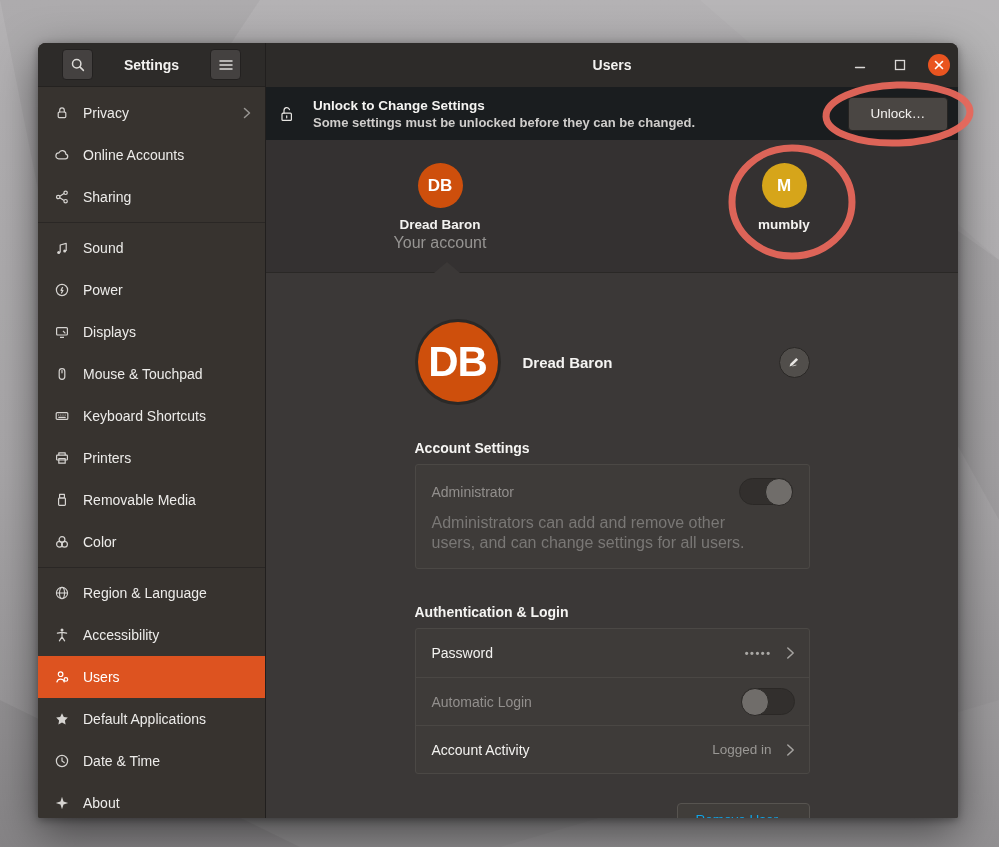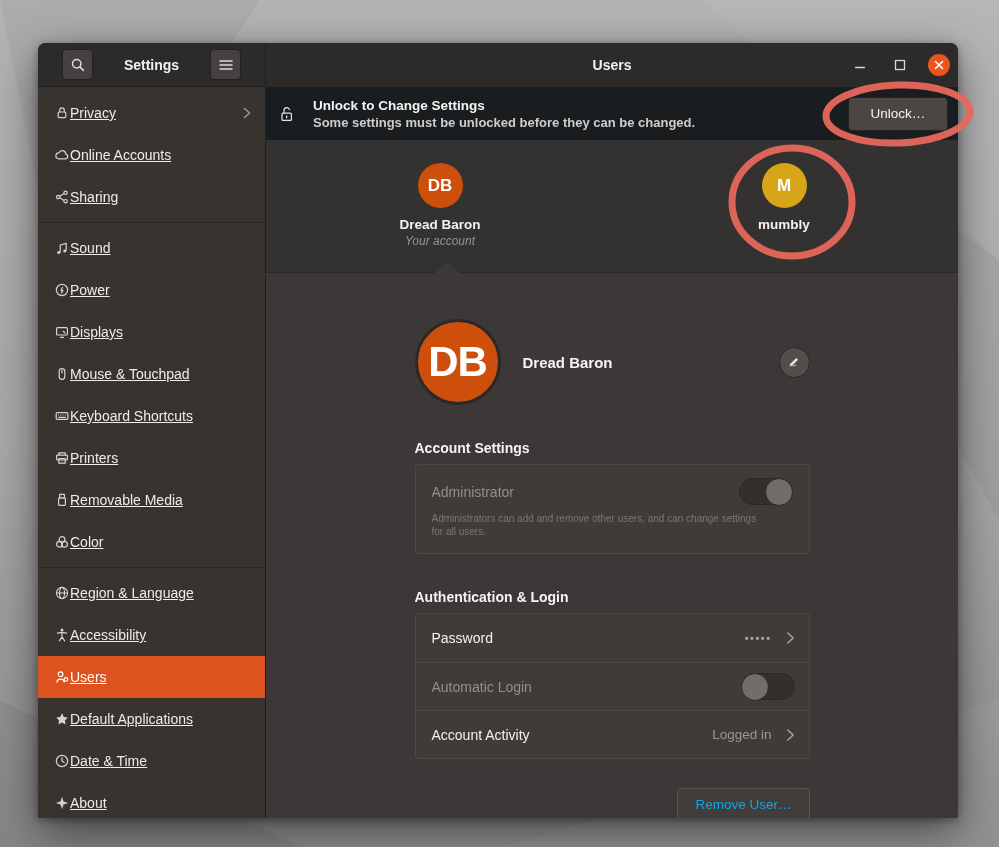--- a/index.html
+++ b/index.html
@@ -25,21 +25,21 @@
   .icon-btn {
     width:31px; height:31px; border-radius:4px; background:#444140; border:1px solid #232120;
     display:flex; align-items:center; justify-content:center; cursor:pointer;
   }
   .sidebar-title { flex:1; text-align:center; color:#f3f2f0; font-weight:bold; font-size:14px; }
   .sidebar-list { flex:1; padding-top:5px; }
   .side-item {
     height:42px; display:flex; align-items:center; padding:0 14px 0 16px;
     color:#edecea; font-size:14px; cursor:pointer;
   }
-  .side-item .lbl { flex:1;text-decoration:underline; }
+  .side-item .lbl { margin-left:13px; flex:1; }
   .side-item.selected { background:#dd5320; color:#ffffff; }
   .side-sep { height:1px; background:#2a2725; margin:4px 0; }
   .chev { opacity:.75; }
   
   .main { flex:1; display:flex; flex-direction:column; position:relative; }
   .titlebar {
     height:44px; background:#2d2b29; flex:0 0 auto;
     display:flex; align-items:center; justify-content:center; position:relative;
   }
   .titlebar-title { color:#f3f2f0; font-weight:bold; font-size:14px; }
@@ -62,21 +62,21 @@
   
   .strip { height:133px; background:#343131; border-bottom:1px solid #2a2826; position:relative;
     display:flex; justify-content:center; gap:214px; flex:0 0 auto; }
   .user-cell { width:130px; text-align:center; padding-top:23px; cursor:pointer; }
   .mini-avatar {
     width:45px; height:45px; border-radius:50%; margin:0 auto;
     display:flex; align-items:center; justify-content:center;
     color:#fff; font-weight:bold; font-size:17px;
   }
   .user-name { margin-top:9px; color:#f3f2f0; font-size:13.5px; font-weight:bold; }
-  .user-sub { margin-top:2px; color:#969492; font-size:12px;font-style:italic; }
+  .user-sub { margin-top:2px; color:#969492; font-size:16px; }
   .caret {
     position:absolute; bottom:-1px; left:168px; width:0; height:0;
     border-left:13px solid transparent; border-right:13px solid transparent;
     border-bottom:11px solid #3b3837;
   }
   
   .panel { flex:1; background:#3b3837; overflow:hidden; }
   .content { width:395px; margin:0 auto; }
   .profile-row { margin-top:46px; display:flex; align-items:center; }
   .big-avatar {
@@ -89,21 +89,21 @@
     margin-left:auto; width:31px; height:31px; border-radius:50%;
     background:#525049; background:#514e4b; border:1px solid #2a2826;
     display:flex; align-items:center; justify-content:center; cursor:pointer;
   }
   .section-heading { margin-top:35px; color:#f5f4f2; font-size:14px; font-weight:bold; }
   .card { margin-top:8px; background:#3e3b39; border:1px solid #4b4845; border-radius:3px; }
   .admin-card { padding:13px 16px 15px 16px; }
   .admin-top { display:flex; align-items:center; }
   .row-label { font-size:14px; color:#f3f2f0; }
   .dim { color:#928f8d; }
-  .admin-desc { margin-top:8px; width:330px; color:#797775; font-size:10px; line-height:1.25; }
+  .admin-desc { margin-top:8px; width:330px; color:#797775; font-size:16px; line-height:1.25; }
   .toggle { width:54px; height:27px; border-radius:14px; background:#2b2927; border:1px solid #201e1c;
     position:relative; margin-left:auto; cursor:pointer; flex:0 0 auto; }
   .toggle .knob { position:absolute; top:-1px; width:28px; height:28px; border-radius:50%;
     background:#8f8c89; border:1px solid #201e1c; }
   .toggle.on .knob { right:-1px; }
   .toggle.off .knob { left:-1px; }
   .toggle.disabled { opacity:.62; }
   .list-row { height:48px; display:flex; align-items:center; padding:0 14px 0 16px; }
   .list-row + .list-row { border-top:1px solid #4a4744; }
   .row-right { margin-left:auto; display:flex; align-items:center; gap:14px; }

